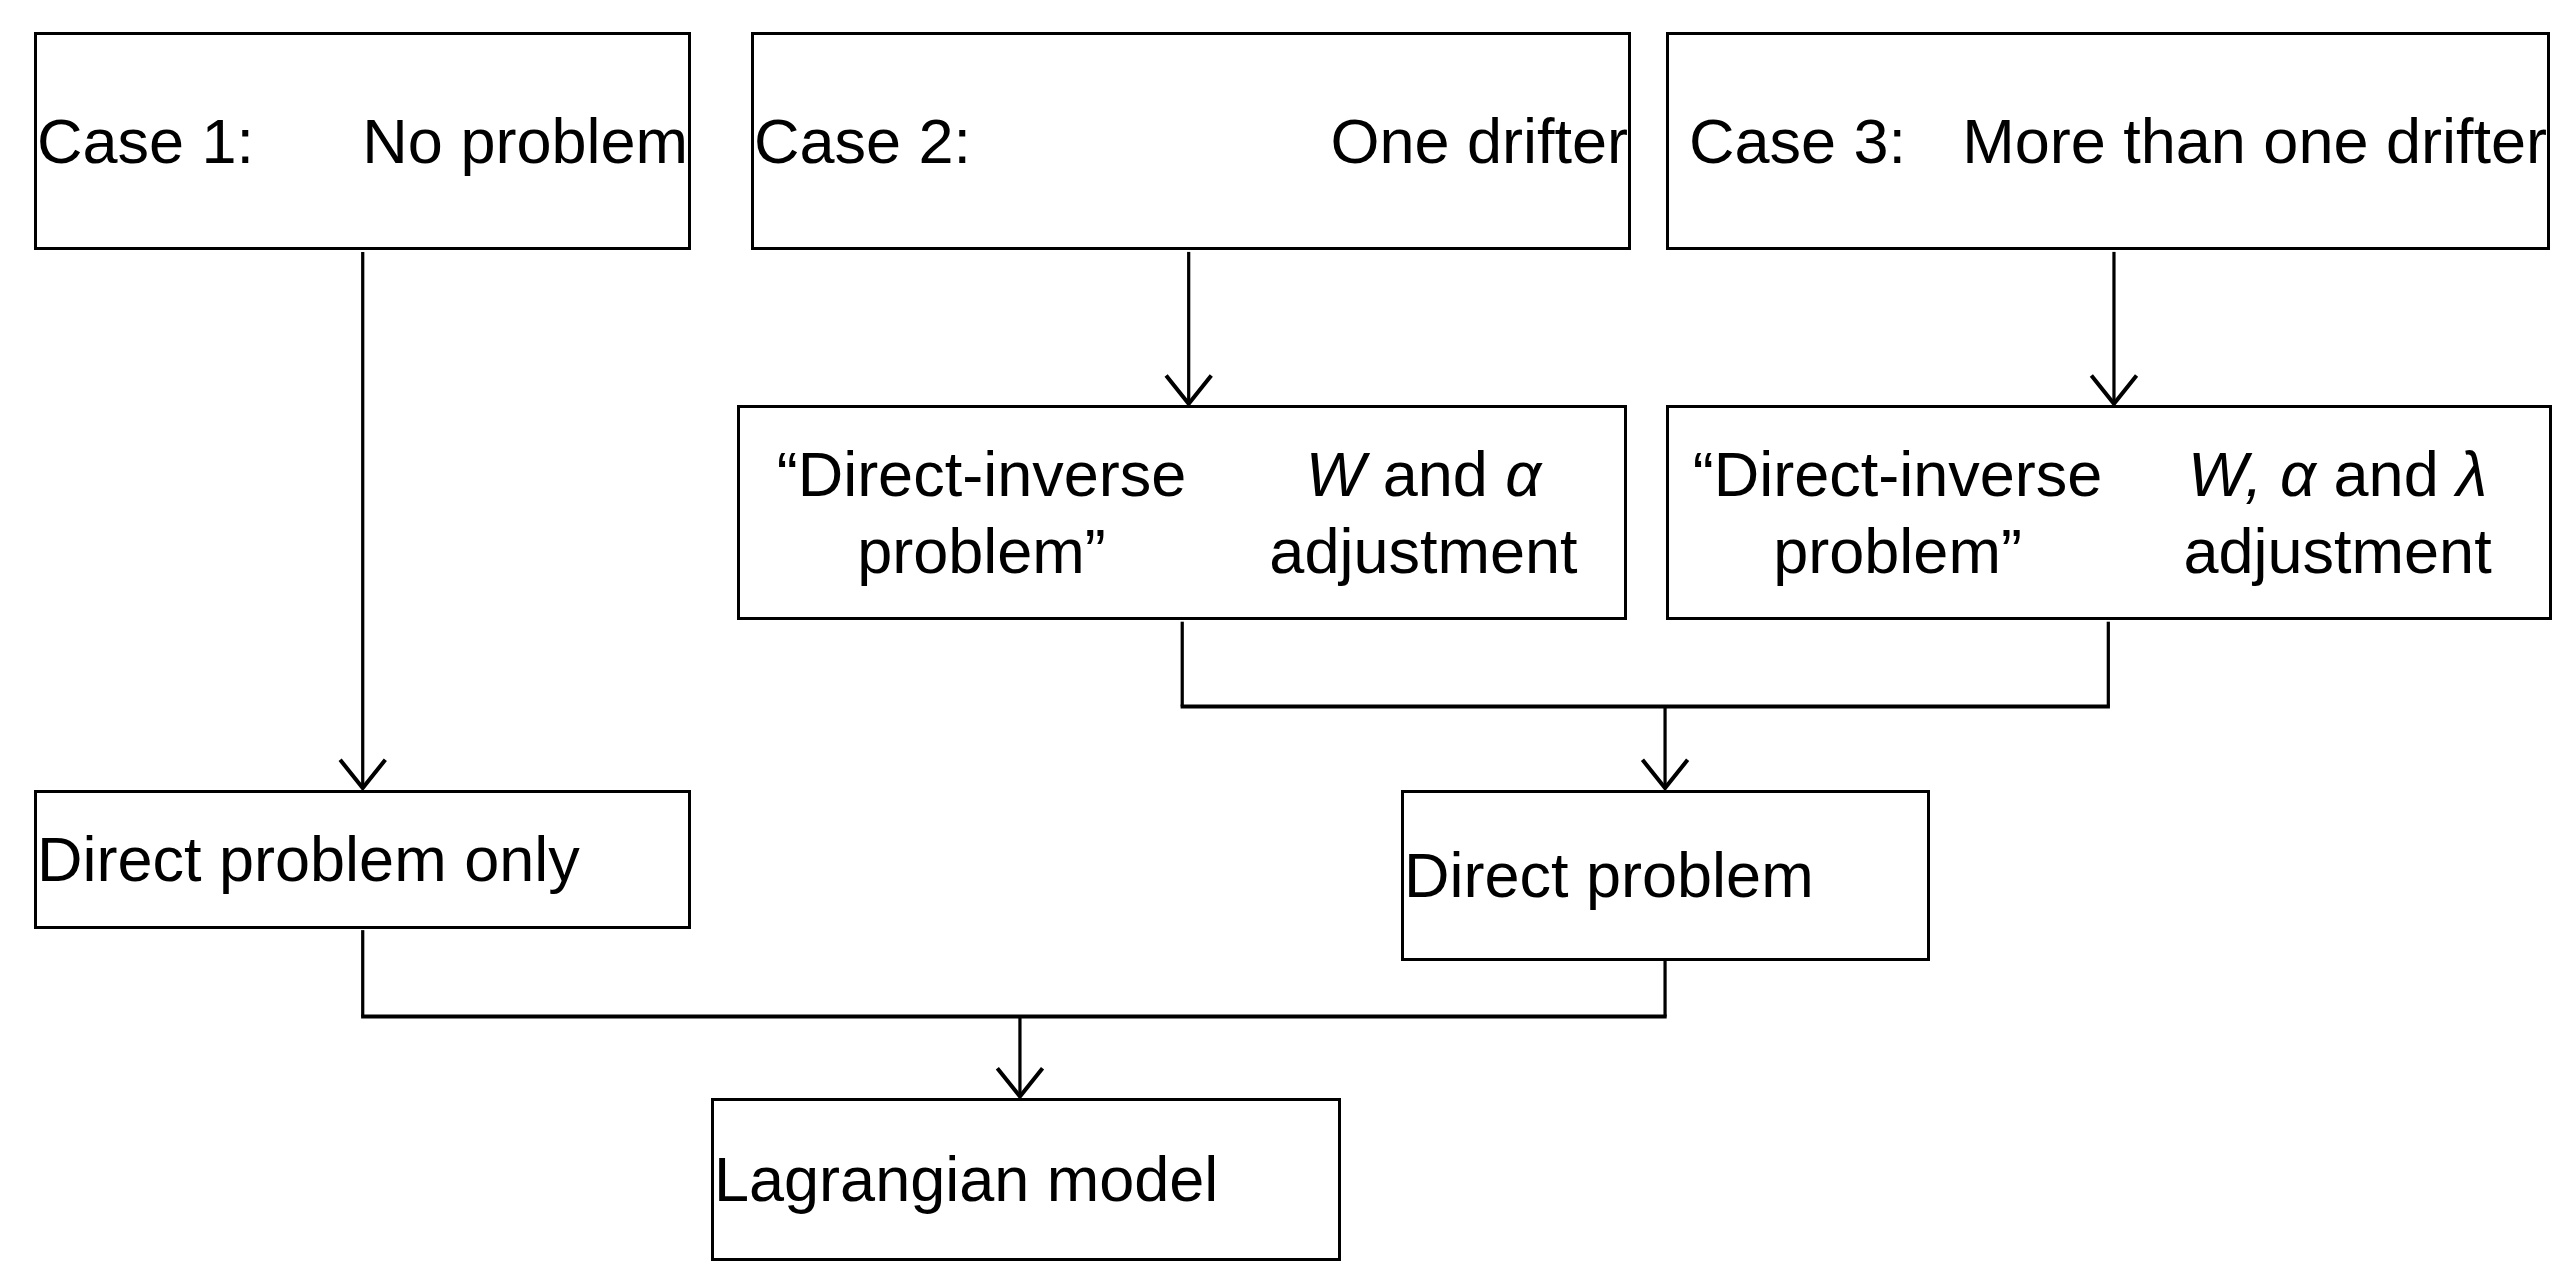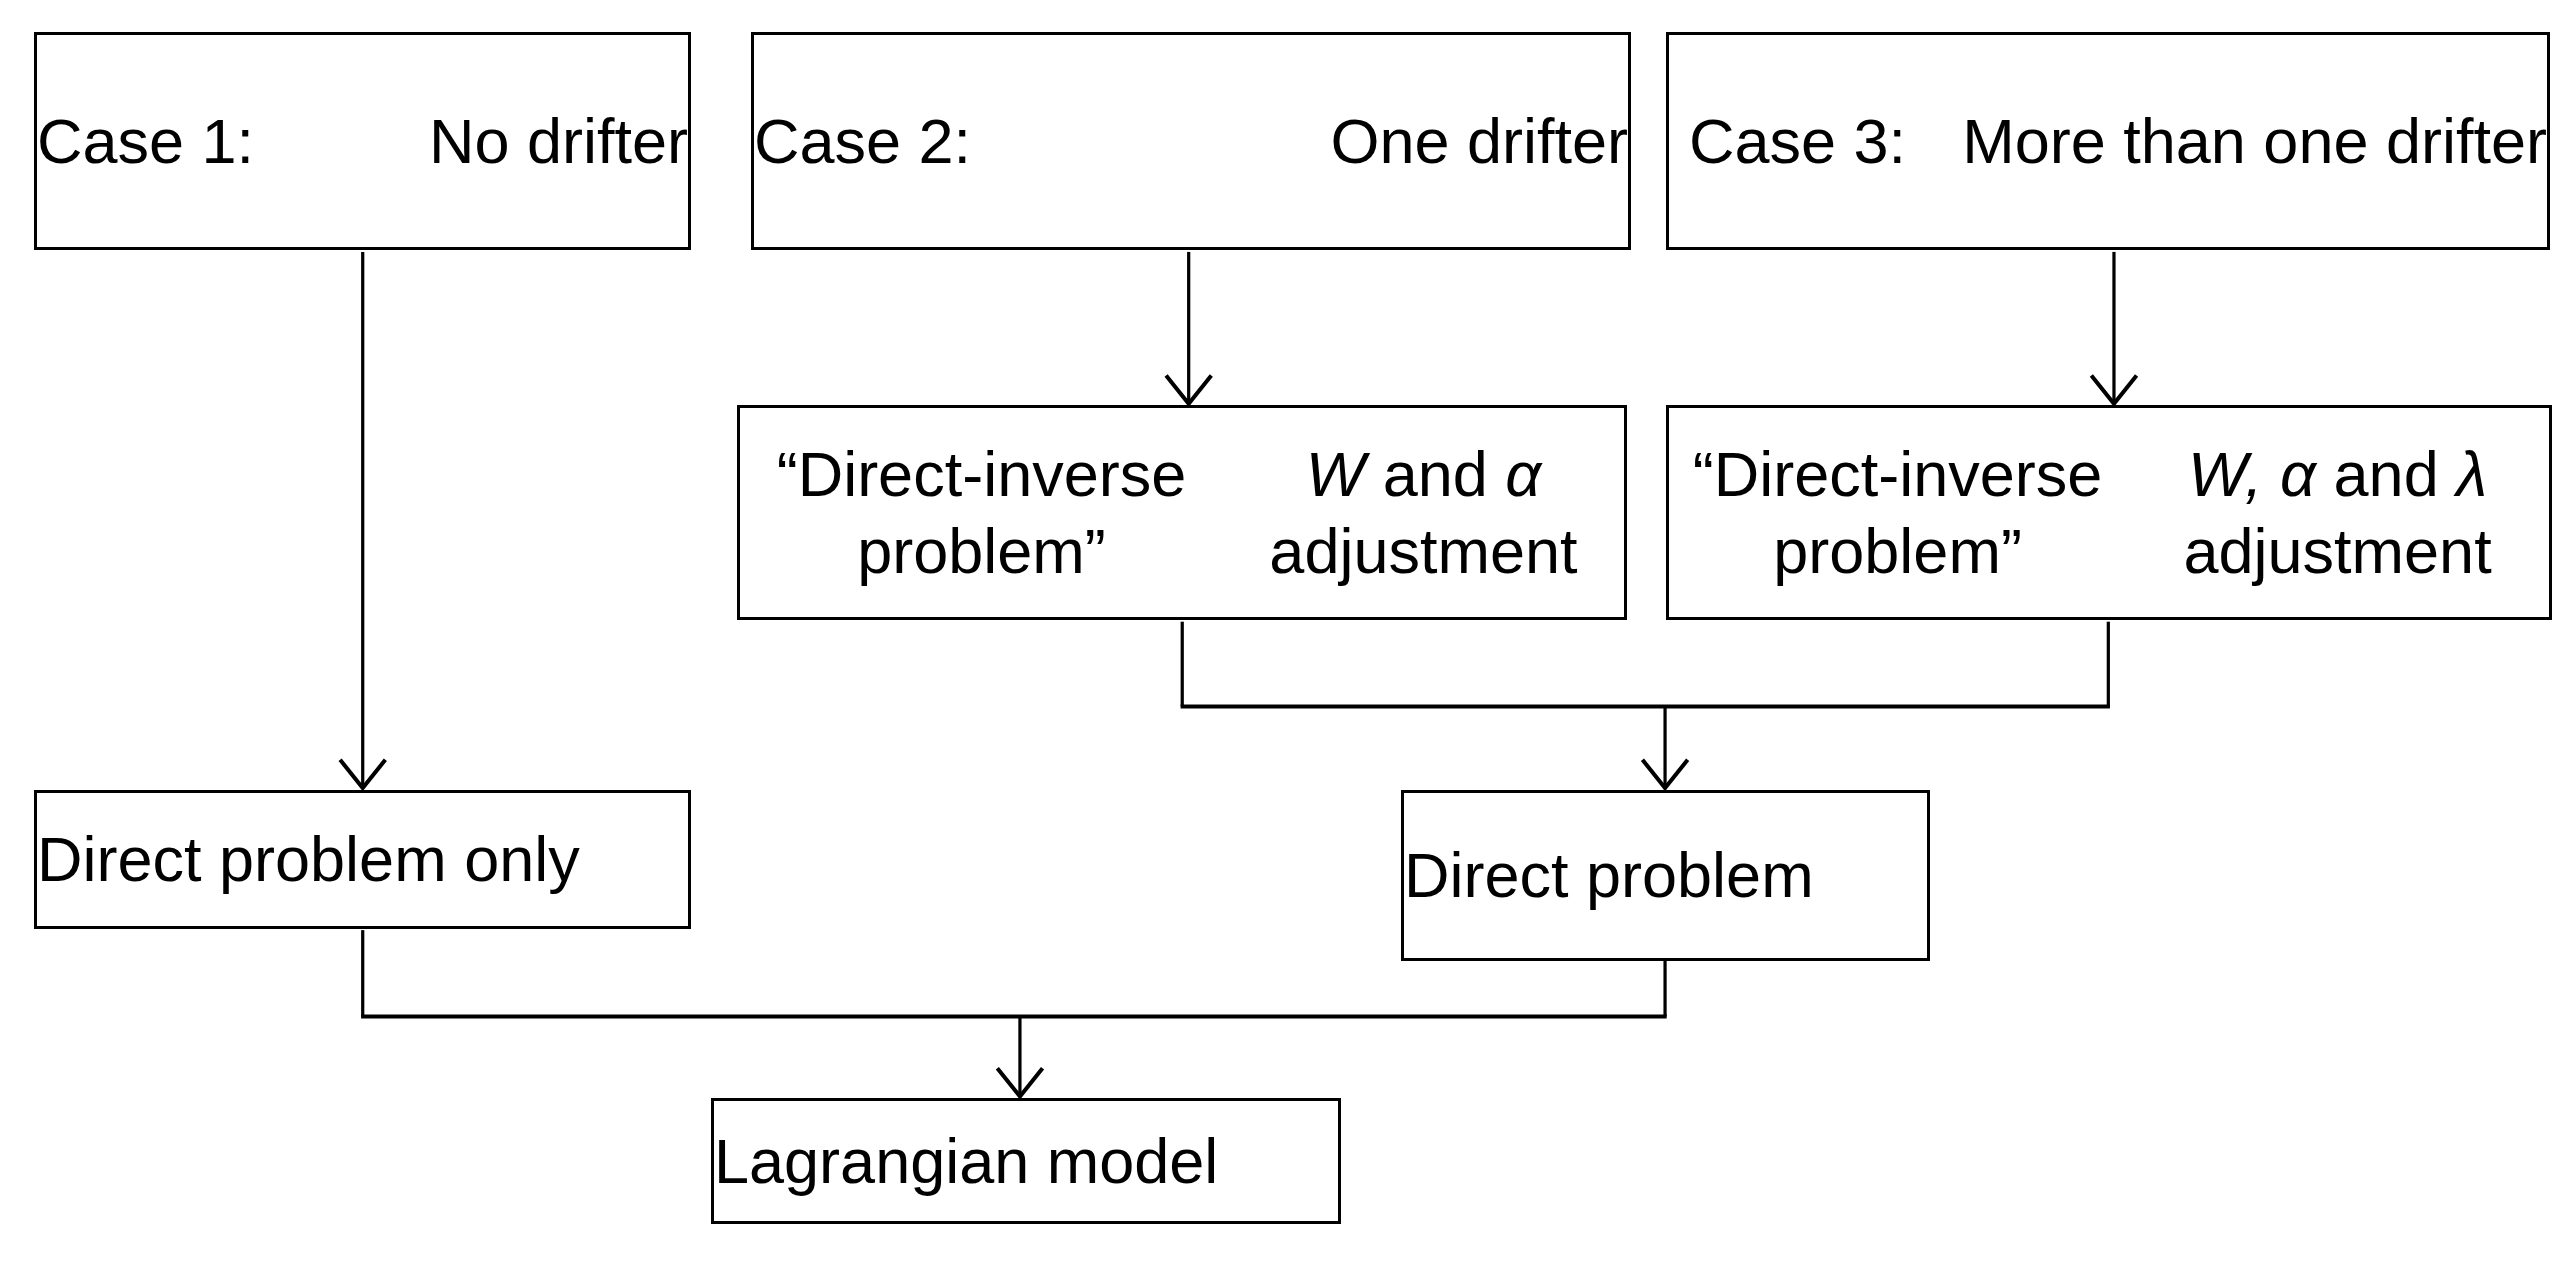--- a/index.html
+++ b/index.html
@@ -44,21 +44,21 @@
     font-style: italic;
   }
   
   #node-case1            { left: 34px;   top: 32px;   width: 657px;  height: 218px; }
   #node-case2            { left: 751px;  top: 32px;   width: 880px; height: 218px; }
   #node-case3            { left: 1666px; top: 32px;   width: 884px; height: 218px; padding-left: 20px; }
   #node-di2              { left: 737px;  top: 405px;  width: 890px; height: 215px; }
   #node-di3              { left: 1666px; top: 405px;  width: 886px; height: 215px; }
   #node-direct-only      { left: 34px;   top: 790px;  width: 657px;  height: 139px; }
   #node-direct           { left: 1401px; top: 790px;  width: 529px;  height: 171px; }
-  #node-lagrangian       { left: 711px;  top: 1098px; width: 630px;  height: 126px; }
+  #node-lagrangian       { left: 711px;  top: 1098px; width: 630px;  height: 163px; }
 </style>
 </head>
 <body>
 
 <div class="canvas">
 
   <svg class="connectors" viewBox="0 0 3190 1568" aria-hidden="true">
     <g stroke="#000000" fill="none">
 
       <line x1="449" y1="312" x2="449" y2="974" stroke-width="4"></line>
@@ -79,21 +79,21 @@
       <line x1="449" y1="1152" x2="449" y2="1259" stroke-width="4"></line>
       <line x1="2062" y1="1152" x2="2062" y2="1259" stroke-width="4"></line>
       <line x1="447" y1="1259" x2="2064" y2="1259" stroke-width="5"></line>
       <line x1="1263" y1="1259" x2="1263" y2="1356" stroke-width="4"></line>
       <polyline points="1235,1323 1263,1358 1291,1323" stroke-width="5"></polyline>
     </g>
   </svg>
 
   <div class="node" id="node-case1">
     <div class="node-line">Case 1:</div>
-    <div class="node-line">No drifter</div>
+    <div class="node-line">No problem</div>
   </div>
 
   <div class="node" id="node-case2">
     <div class="node-line">Case 2:</div>
     <div class="node-line">One drifter</div>
   </div>
 
   <div class="node" id="node-case3">
     <div class="node-line">Case 3:</div>
     <div class="node-line">More than one drifter</div>

